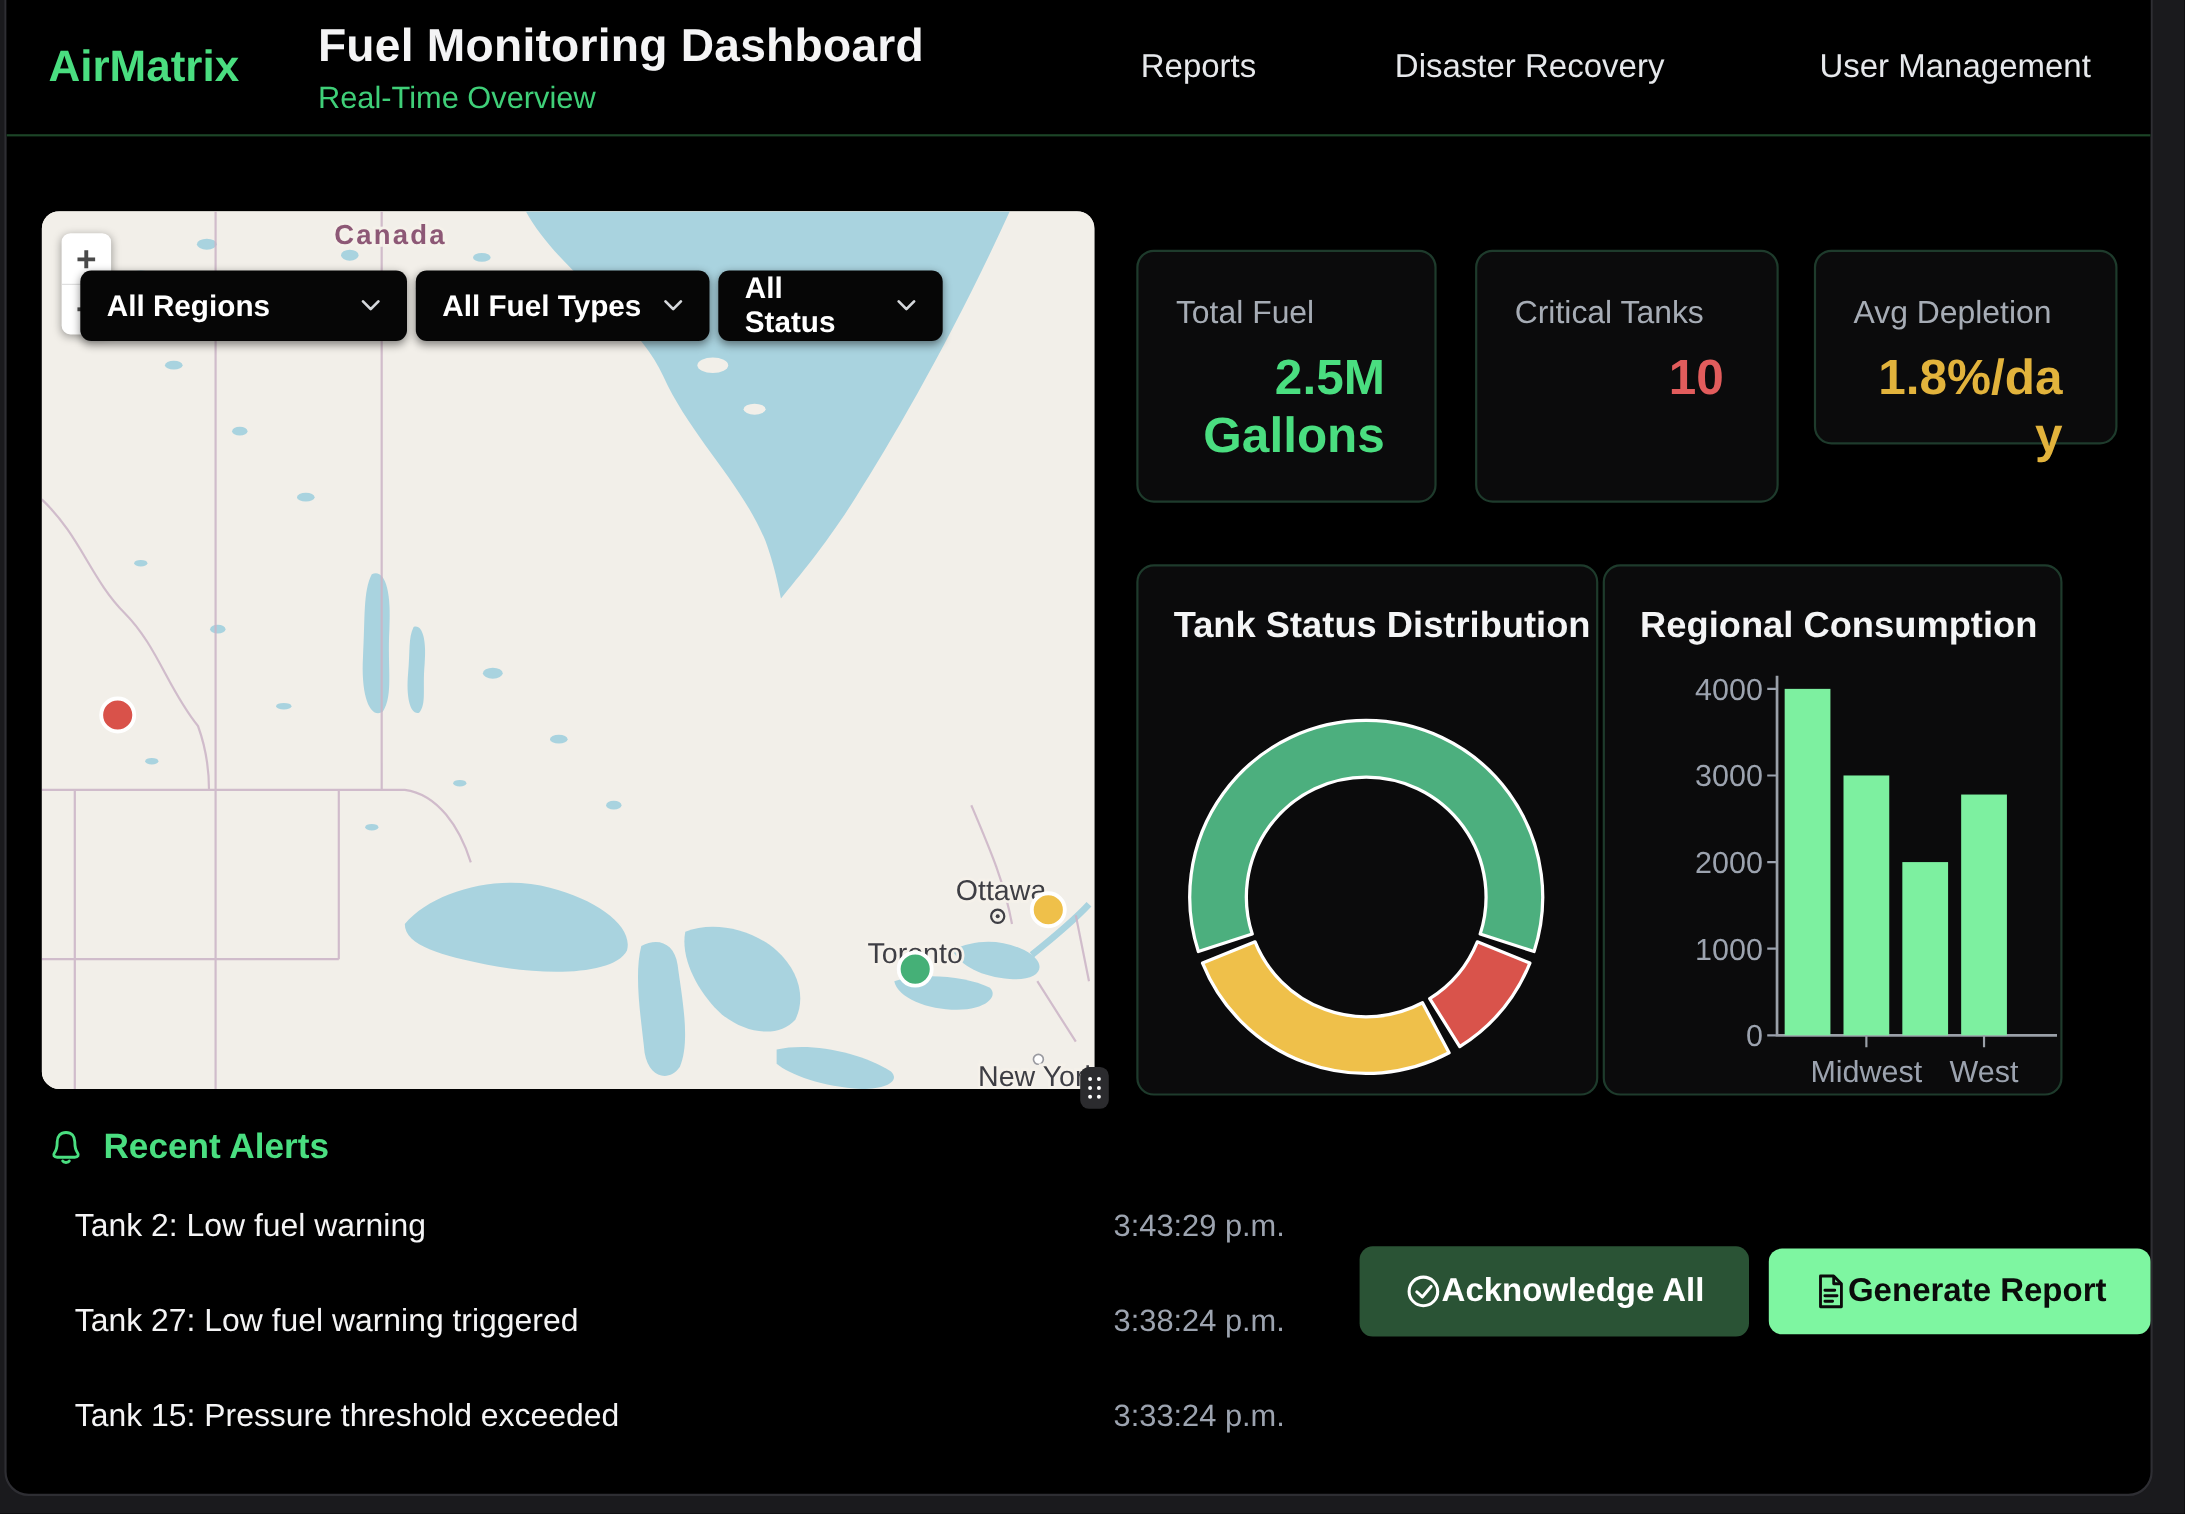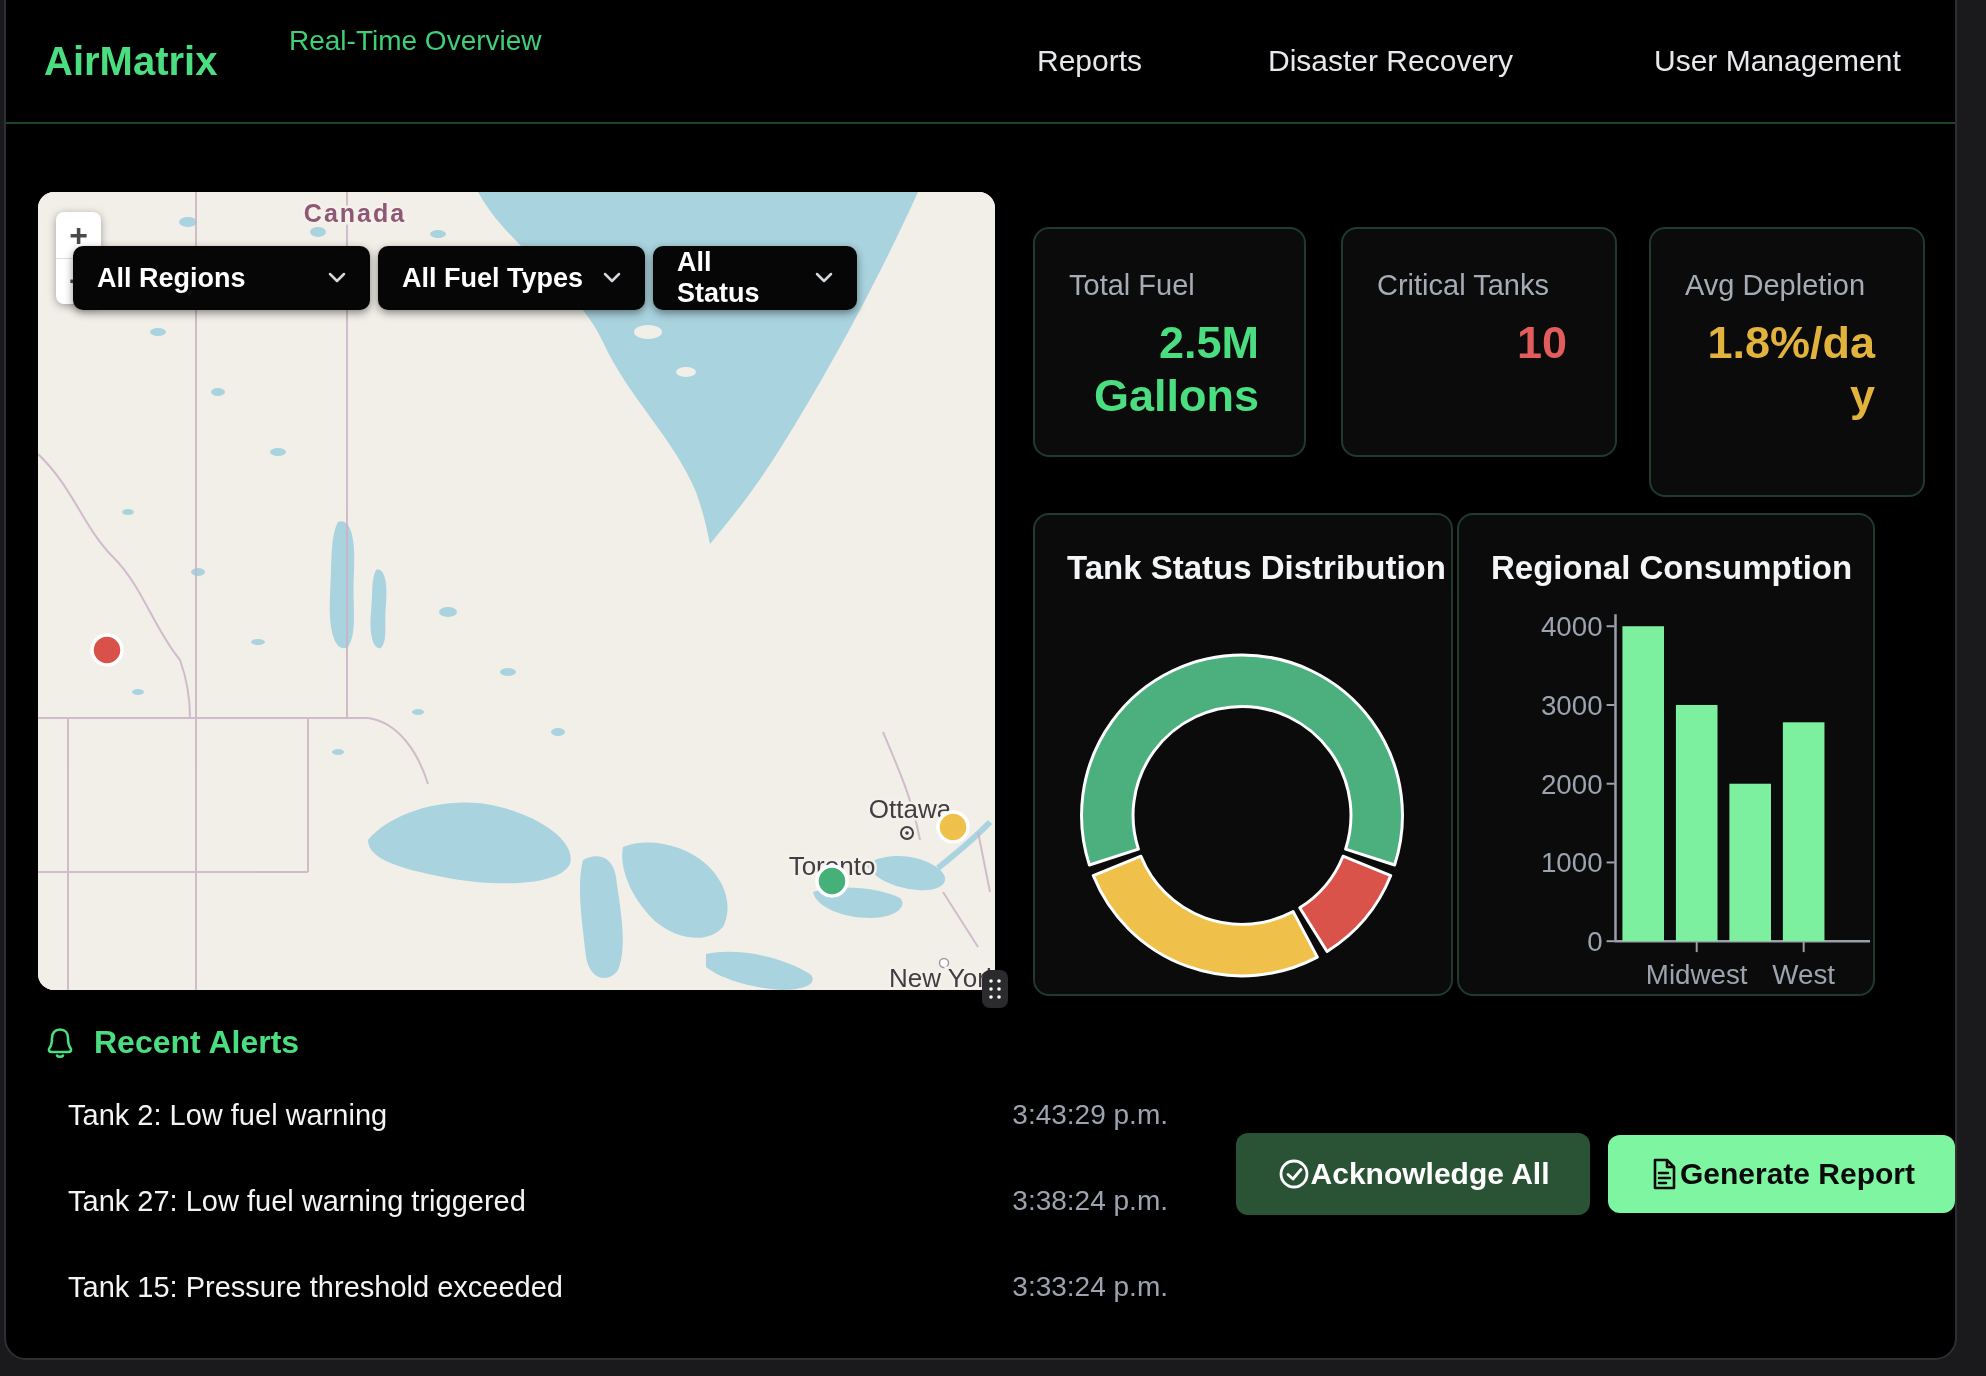--- a/index.html
+++ b/index.html
@@ -36,21 +36,21 @@
     font-size:27px; font-weight:600; box-shadow:0 3px 8px rgba(0,0,0,.45); cursor:pointer; }
   .f-regions { width:297px; } .f-fuel { width:267px; } .f-status { width:204px; }
   .chev { display:inline-flex; margin-left:18px; }
   .resize-handle { position:absolute; left:982px; top:970px; width:26px; height:38px;
     background:#2b2b2e; border-radius:8px; z-index:30; display:flex; align-items:center; justify-content:center; cursor:grab; }
 
   
   .card { position:absolute; background:#0b0b0c; border:2px solid #1e3b2c; border-radius:16px; }
   .stat-1 { left:1033px; top:227px; width:273px; height:230px; }
   .stat-2 { left:1341px; top:227px; width:276px; height:230px; }
-  .stat-3 { left:1649px; top:227px; width:276px; height:270px; }
+  .stat-3 { left:1649px; top:227px; width:276px; height:177px; }
   .stat-inner { padding:40px 34px 0 34px; }
   .stat-label { font-size:29px; color:#A6ACB5; }
   .stat-value { font-size:45px; font-weight:bold; line-height:1.18; margin-top:14px;
     max-width:190px; overflow-wrap:anywhere;text-align:right; }
   .chart-1 { left:1033px; top:513px; width:420px; height:483px; }
   .chart-2 { left:1457px; top:513px; width:418px; height:483px; }
   .chart-title { position:absolute; left:32px; top:34px; font-size:33px; font-weight:bold; color:#F4F5F6; }
   .chart-svg { position:absolute; inset:0; width:100%; height:100%; }
 
   
@@ -75,20 +75,21 @@
 </style>
 </head>
 <body>
 
 <div class="page">
   <div class="app-frame"></div>
 
   <div class="header">
     <div class="logo">AirMatrix</div>
     <div class="title-block">
+      <div class="page-title">Fuel Monitoring Dashboard</div>
       <div class="page-subtitle">Real-Time Overview</div>
     </div>
     <div class="nav">
       <div class="nav-item nav-reports">Reports</div>
       <div class="nav-item nav-dr">Disaster Recovery</div>
       <div class="nav-item nav-um">User Management</div>
     </div>
   </div>
 
   <div class="map">

